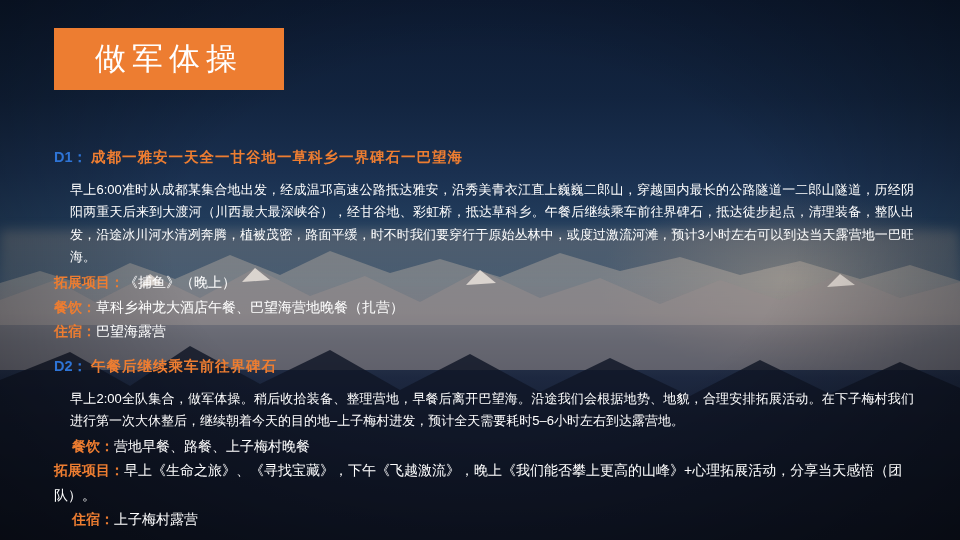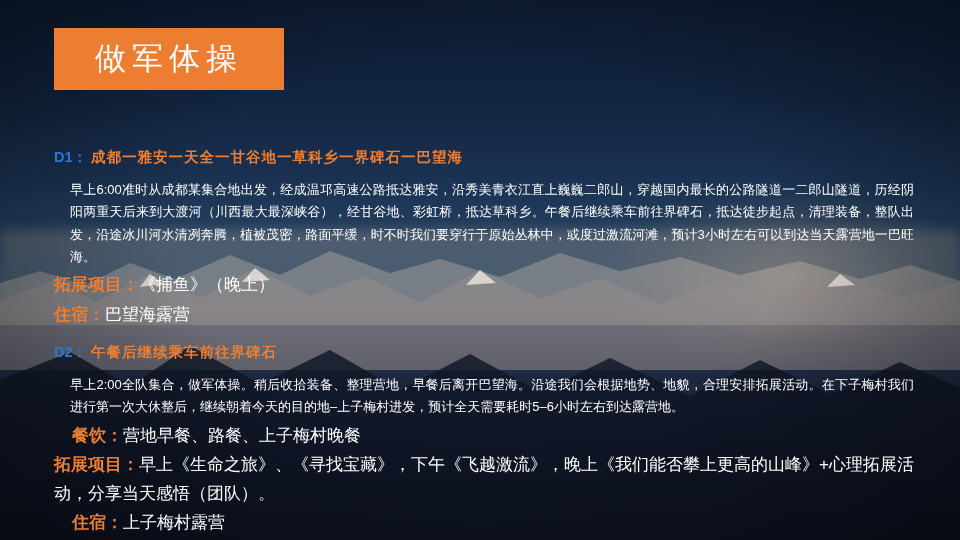--- a/index.html
+++ b/index.html
@@ -105,21 +105,21 @@
   .day-label { color: #2E74D6; }
   .day-route { color: #ED7D31; letter-spacing: 1px; }
   .para {
     color: #ffffff;
     font-size: 13px;
     line-height: 1.72;
     text-align: justify;
     margin: 0 0 2px 16px;
   }
   .row {
-    font-size: 17px;
+    font-size: 14px;
     line-height: 1.72;
     color: #ffffff;
     display: block;
     margin: 0;
   }
   .row .k { color: #ED7D31; font-weight: bold; }
   .row .v { color: #ffffff; }
   .d2 .row { padding-left: 18px; }
   .d2 .row.noindent { padding-left: 0; }
 </style>
@@ -162,20 +162,23 @@
     <div class="day-block d1">
       <div class="day-head">
         <span class="day-label">D1：</span>
         <span class="day-route">成都一雅安一天全一甘谷地一草科乡一界碑石一巴望海</span>
       </div>
       <p class="para">早上6:00准时从成都某集合地出发，经成温邛高速公路抵达雅安，沿秀美青衣江直上巍巍二郎山，穿越国内最长的公路隧道一二郎山隧道，历经阴阳两重天后来到大渡河（川西最大最深峡谷），经甘谷地、彩虹桥，抵达草科乡。午餐后继续乘车前往界碑石，抵达徒步起点，清理装备，整队出发，沿途冰川河水清冽奔腾，植被茂密，路面平缓，时不时我们要穿行于原始丛林中，或度过激流河滩，预计3小时左右可以到达当天露营地一巴旺海。</p>
       <div class="row">
         <span class="k">拓展项目：</span><span class="v">《捕鱼》（晚上）</span>
       </div>
       <div class="row">
+        <span class="k">餐饮：</span><span class="v">草科乡神龙大酒店午餐、巴望海营地晚餐（扎营）</span>
+      </div>
+      <div class="row">
         <span class="k">住宿：</span><span class="v">巴望海露营</span>
       </div>
     </div>
 
     <div class="day-block d2">
       <div class="day-head">
         <span class="day-label">D2：</span>
         <span class="day-route">午餐后继续乘车前往界碑石</span>
       </div>
       <p class="para">早上2:00全队集合，做军体操。稍后收拾装备、整理营地，早餐后离开巴望海。沿途我们会根据地势、地貌，合理安排拓展活动。在下子梅村我们进行第一次大休整后，继续朝着今天的目的地–上子梅村进发，预计全天需要耗时5–6小时左右到达露营地。</p>

